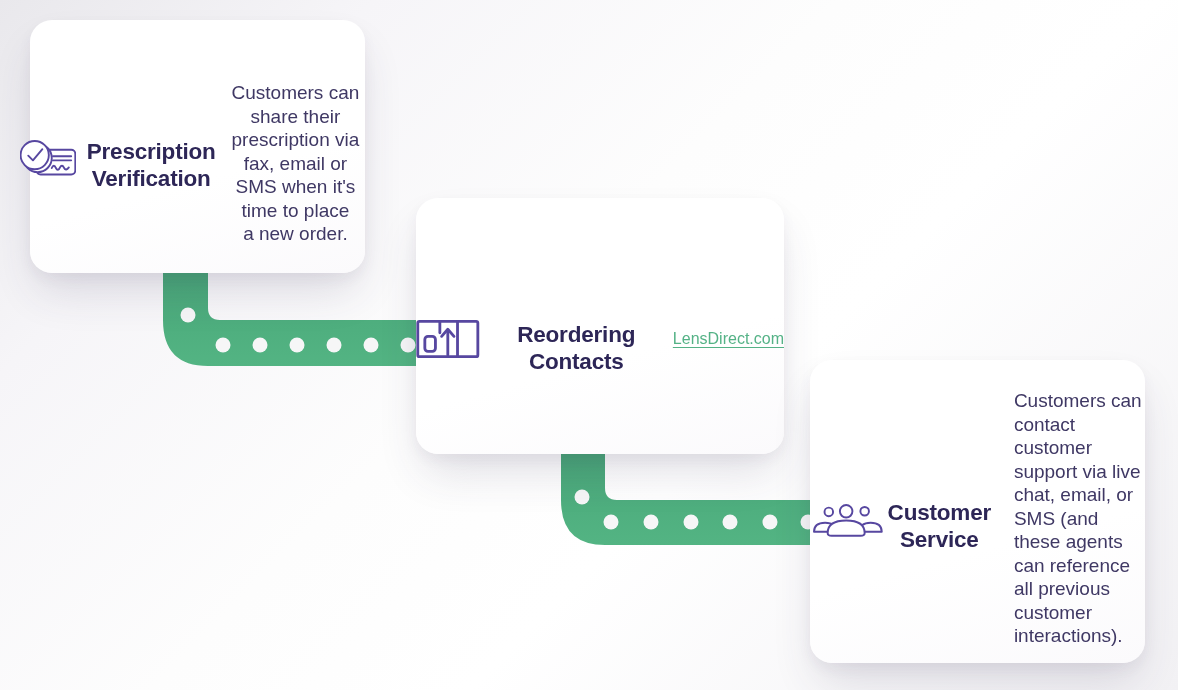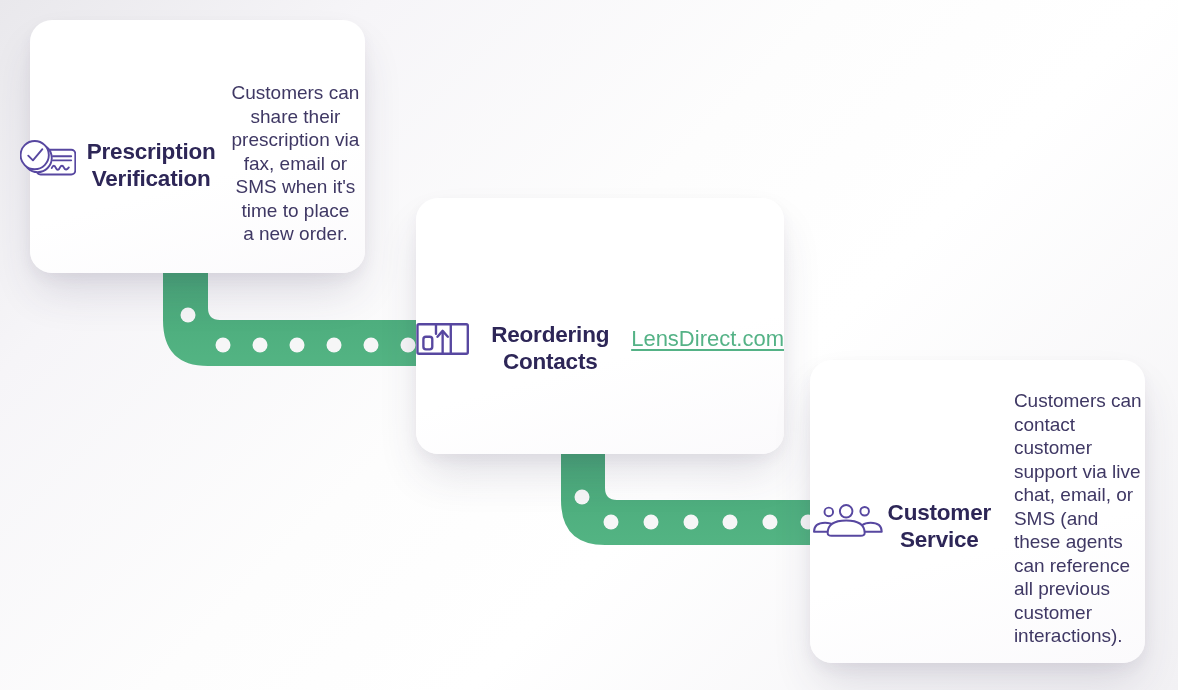--- a/index.html
+++ b/index.html
@@ -21,21 +21,21 @@
   }
   .card-title{
     font-size:22.5px;font-weight:700;color:#2d2657;
     letter-spacing:-0.2px;text-align:center;line-height:27px;
   }
   .card-body{
     font-size:19px;color:#3f3864;line-height:23.5px;
     text-align:center;white-space:pre-line;
   }
   .card-link{
-    display:block;font-size:22px;line-height:23.5px;color:#54b286;
+    display:block;font-size:16px;line-height:23.5px;color:#54b286;
     text-decoration:underline;text-underline-offset:3px;cursor:pointer;
     text-align:left;
   }
   #card-1{left:30px;top:20px;width:335px;height:253px;padding-top:22px;}
   #card-1 .card-icon{margin-left:-10px;}
   #card-1 .card-title{margin-top:14px;}
   #card-1 .card-body{margin-top:12px;}
   #card-2{left:416px;top:198px;width:368px;height:256px;padding-top:26px;}
   #card-2 .card-title{margin-top:17px;}
   #card-2 .card-body{margin-top:11px;}

